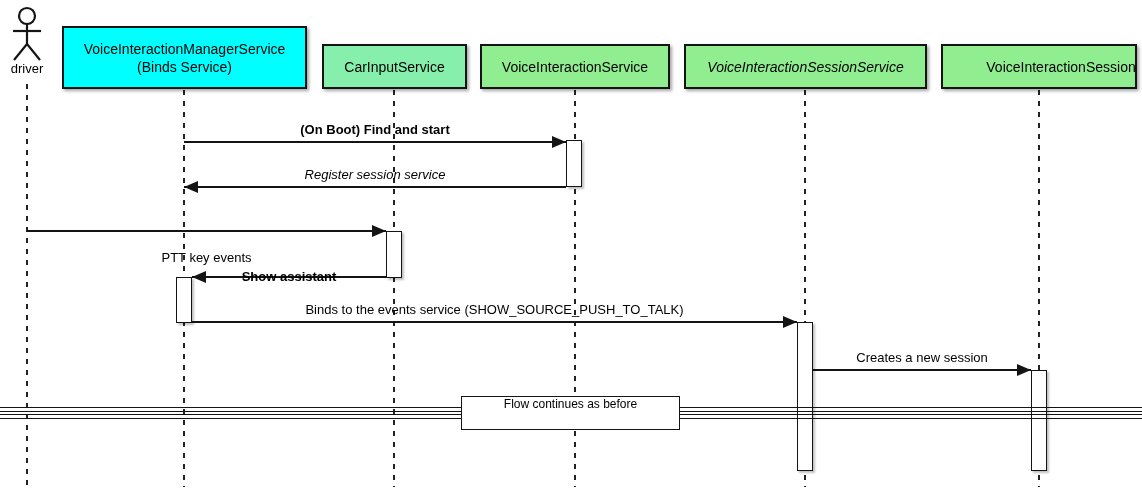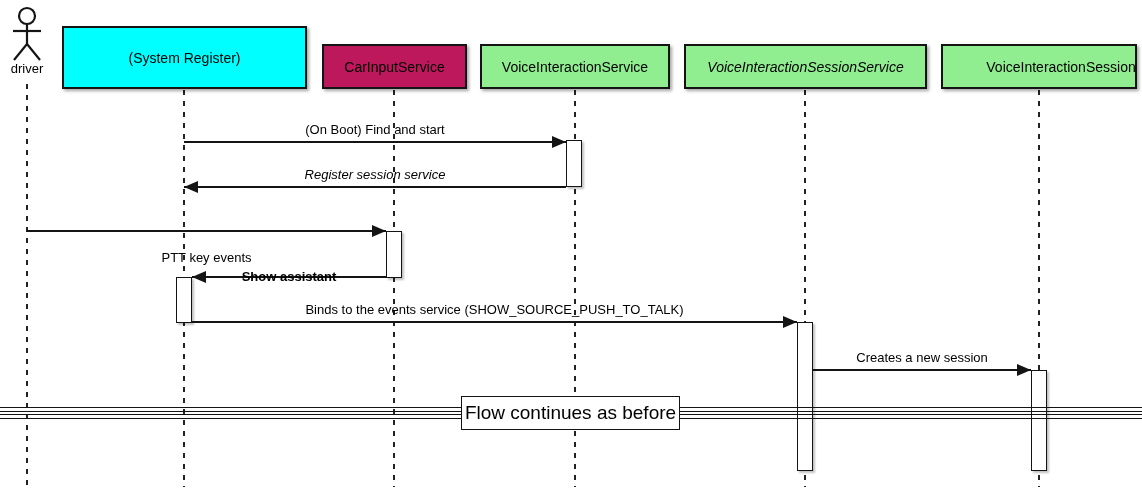--- a/index.html
+++ b/index.html
@@ -35,21 +35,21 @@
   #actor-label{position:absolute;left:27px;top:61px;transform:translateX(-50%);
     font-size:13px;z-index:2;}
 
   
   .stripe{position:absolute;left:0;width:1142px;height:5px;z-index:4;box-sizing:border-box;
     border-top:1.5px solid #141414;border-bottom:1.5px solid #141414;}
   #stripe-top{top:407px;}
   #stripe-bottom{top:414px;}
   #divider-box{position:absolute;left:461px;top:396px;width:219px;height:34px;z-index:5;
     background:#ffffff;border:1.6px solid #141414;box-sizing:border-box;
-    display:flex;align-items:center;justify-content:center;font-size:19px;white-space:nowrap;}
+    display:flex;justify-content:center;font-size:12px;white-space:nowrap;}
 </style>
 </head>
 <body>
 
 <div id="canvas">
 
   <svg id="actor-figure" width="36" height="58" viewBox="0 0 36 58">
     <g stroke="#141414" stroke-width="2.2" fill="none">
       <circle cx="18" cy="11" r="8"></circle>
       <line x1="18" y1="19" x2="18" y2="39"></line>
@@ -62,24 +62,25 @@
 
   <div id="stripe-top" class="stripe"></div>
   <div id="stripe-bottom" class="stripe"></div>
   <div id="divider-box">
     <span>Flow continues as before</span>
   </div>
 
 <div class="lifeline" style="left: 26px; top: 84px; height: 403px;"></div>
     <div class="lifeline" style="left: 183px; top: 90px; height: 397px;"></div>
     <div class="pbox" style="left: 62px; top: 26px; width: 245px; height: 63px; background: rgb(0, 255, 255);">
-      <div class="pline">(System Register)</div>
+      <div class="pline">VoiceInteractionManagerService</div>
+      <div class="pline">(Binds Service)</div>
     </div>
     <div class="lifeline" style="left: 393px; top: 90px; height: 397px;"></div>
-    <div class="pbox" style="left: 322px; top: 44px; width: 145px; height: 45px; background: #be185d;">
+    <div class="pbox" style="left: 322px; top: 44px; width: 145px; height: 45px; background: #86efac;">
       <div class="pline">CarInputService</div>
     </div>
     <div class="lifeline" style="left: 574px; top: 90px; height: 397px;"></div>
     <div class="pbox" style="left: 480px; top: 44px; width: 190px; height: 45px; background: rgb(144, 238, 144);">
       <div class="pline">VoiceInteractionService</div>
     </div>
     <div class="lifeline" style="left: 804px; top: 90px; height: 397px;"></div>
     <div class="pbox" style="left: 684px; top: 44px; width: 243px; height: 45px; background: rgb(144, 238, 144); font-style: italic;">
       <div class="pline">VoiceInteractionSessionService</div>
     </div>
@@ -87,21 +88,21 @@
     <div class="pbox" style="left: 941px; top: 44px; width: 196px; height: 45px; background: rgb(144, 238, 144); padding-left: 44px;">
       <div class="pline">VoiceInteractionSession</div>
     </div>
     <div class="abar" style="left: 566px; top: 140px; height: 47px;"></div>
     <div class="abar" style="left: 386px; top: 231px; height: 47px;"></div>
     <div class="abar" style="left: 176px; top: 277px; height: 46px;"></div>
     <div class="abar" style="left: 797px; top: 322px; height: 149px;"></div>
     <div class="abar" style="left: 1031px; top: 370px; height: 101px;"></div>
     <div class="mline" style="left: 184px; top: 141px; width: 382px;"></div>
     <div class="arrow-r" style="left: 552px; top: 136px;"></div>
-    <div class="mlabel" style="left: 375px; top: 121px;">(On Boot) Find and start</div>
+    <div class="mlabel" style="left: 375px; top: 121px; font-weight: bold;">(On Boot) Find and start</div>
     <div class="mline" style="left: 184px; top: 186px; width: 382px;"></div>
     <div class="arrow-l" style="left: 184px; top: 181px;"></div>
     <div class="mlabel" style="left: 375px; top: 166px; font-style: italic;">Register session service</div>
     <div class="mline" style="left: 27px; top: 230px; width: 359px;"></div>
     <div class="arrow-r" style="left: 372px; top: 225px;"></div>
     <div class="mlabel" style="left: 206.5px; top: 210px; margin-top: 39px;">PTT key events</div>
     <div class="mline" style="left: 192px; top: 276px; width: 194px;"></div>
     <div class="arrow-l" style="left: 192px; top: 271px;"></div>
     <div class="mlabel" style="left: 289px; top: 268px; font-weight: bold;">Show assistant</div>
     <div class="mline" style="left: 192px; top: 321px; width: 605px;"></div>

